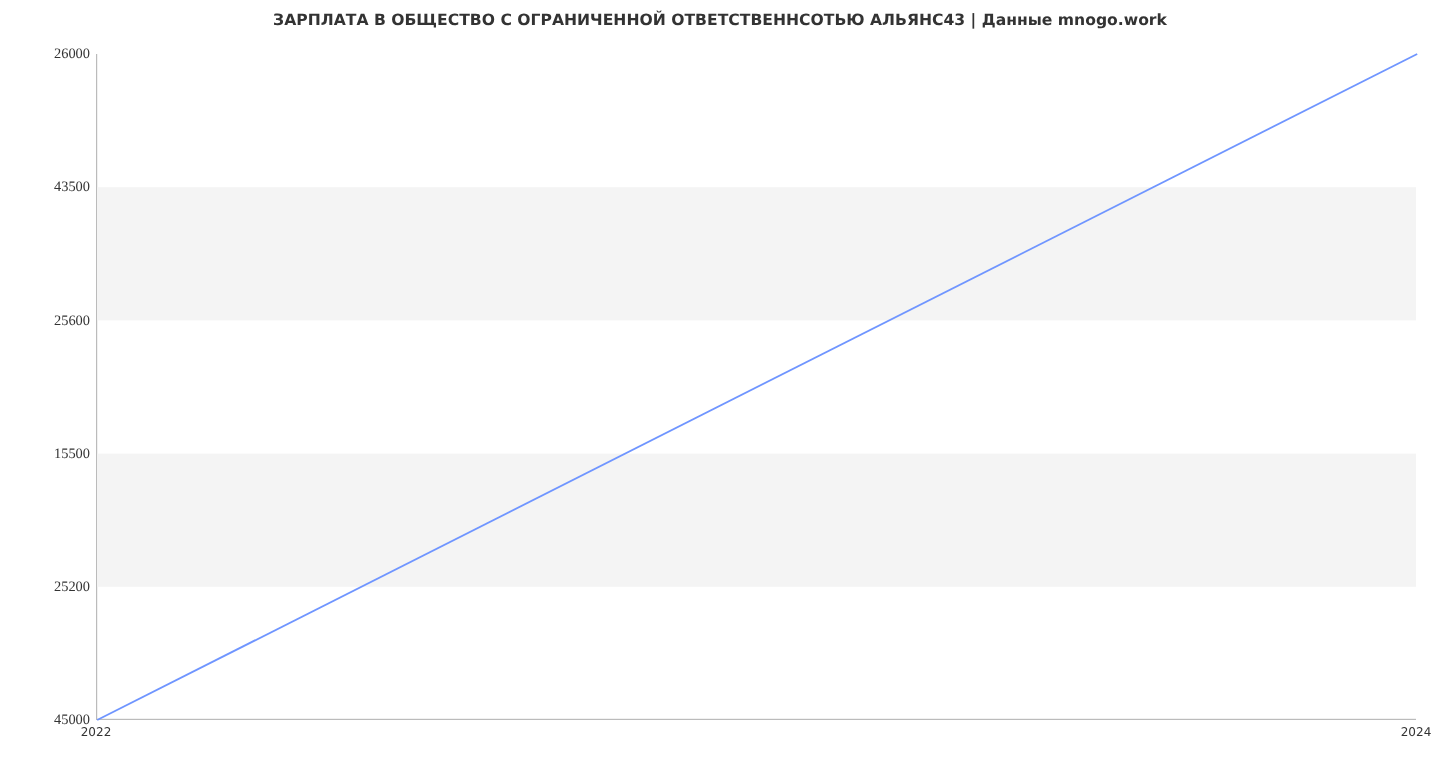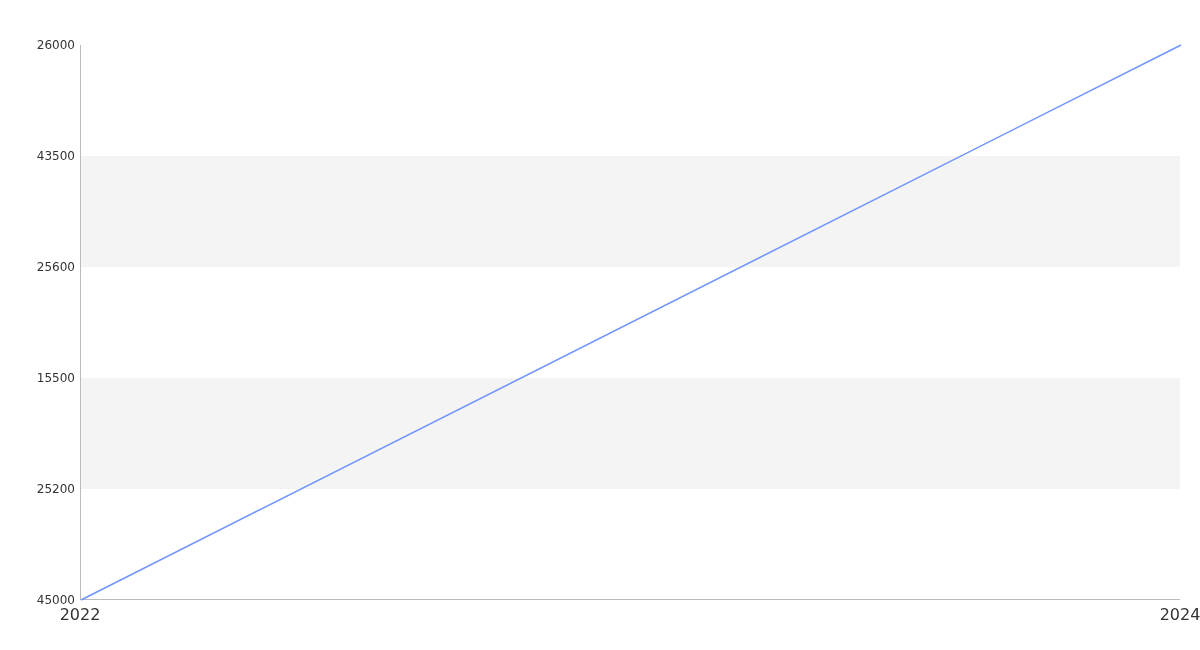--- a/index.html
+++ b/index.html
@@ -45,41 +45,43 @@
     background: #f4f4f4;
   }
   .y-tick-label {
     position: absolute;
     right: 1125px;
     width: 70px;
     text-align: right;
     font-size: 12px;
     color: #333333;
     transform: translateY(-50%);
+    font-family: Liberation Serif, serif;
   }
   .x-tick-label {
     position: absolute;
     top: 605px;
-    font-size: 16px;
+    font-size: 10px;
     color: #333333;
     transform: translateX(-50%);
   }
   svg.line-layer {
     position: absolute;
     left: 0;
     top: 0;
     width: 100%;
     height: 100%;
     overflow: visible;
   }
 </style>
 </head>
 <body>
 
 <div class="chart-container">
+  <div class="chart-title">ЗАРПЛАТА В ОБЩЕСТВО С ОГРАНИЧЕННОЙ ОТВЕТСТВЕННСОТЬЮ АЛЬЯНС43 | Данные mnogo.work</div>
   <div class="plot-area" id="plot-area">
     <div class="band" style="top: 333px; height: 111px;"></div>
       <div class="band" style="top: 111px; height: 111px;"></div>
       <svg class="line-layer" id="line-layer">
         <path d="M0 555 L1100 0" fill="none" stroke="#6f95ff" stroke-width="1.5"></path>
       </svg>
   </div>
 <div class="y-tick-label" style="top: 600px;">45000</div>
     <div class="y-tick-label" style="top: 489px;">25200</div>
     <div class="y-tick-label" style="top: 378px;">15500</div>

